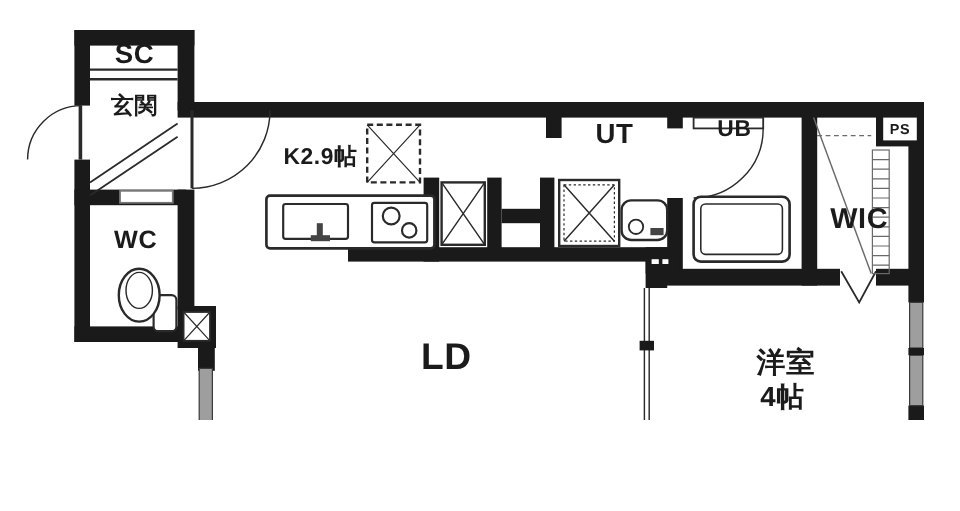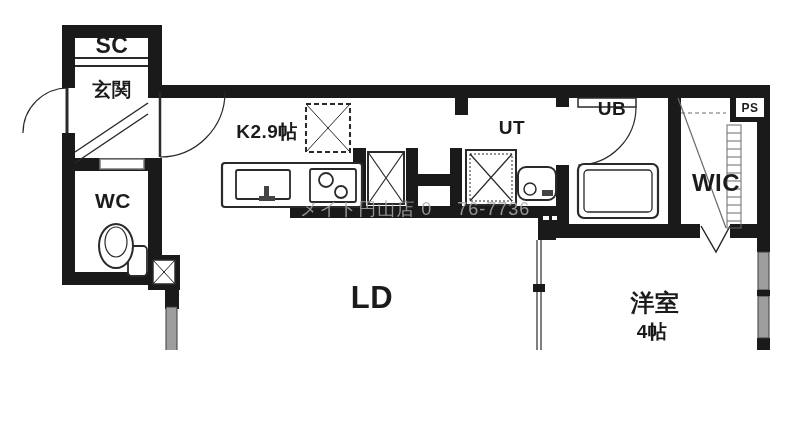--- a/index.html
+++ b/index.html
@@ -5,28 +5,28 @@
   html,body{margin:0;padding:0;background:#fff;}
   #stage{position:relative;width:800px;height:350px;background:#ffffff;overflow:hidden;
          font-family:"Liberation Sans","DejaVu Sans",sans-serif;}
   #plan-svg{position:absolute;left:0;top:0;}
   .label{position:absolute;transform:translate(-50%,-50%);color:#1b1b1b;font-weight:700;
          white-space:nowrap;letter-spacing:0.5px;line-height:1;}
   .lbl-sc{left:112px;top:45px;font-size:23px;}
   .lbl-genkan{left:112px;top:89px;font-size:19px;text-align:right;}
   .lbl-wc{left:113px;top:200px;font-size:21px;}
   .lbl-kitchen{left:267px;top:131px;font-size:19px;}
-  .lbl-ut{left:512px;top:127px;font-size:19px;}
+  .lbl-ut{left:512px;top:112px;font-size:23px;}
   .lbl-ub{left:612px;top:108px;font-size:19px;}
   .lbl-wic{left:716px;top:183px;font-size:24px;text-align:right;}
   .lbl-ps{left:750px;top:108px;font-size:12px;}
   .lbl-ld{left:372px;top:297px;font-size:31px;}
   .lbl-ld-size{left:370px;top:326px;font-size:24px;}
   .lbl-yo{left:655px;top:303px;font-size:24px;font-family:Liberation Serif, serif;}
-  .lbl-yo-size{left:652px;top:331px;font-size:19px;}
+  .lbl-yo-size{left:652px;top:331px;font-size:23px;}
   .watermark{position:absolute;left:300px;top:197px;font-size:18px;font-weight:400;
              color:#ababab;opacity:.85;letter-spacing:1px;white-space:nowrap;}
 </style>
 </head>
 <body>
 
 <div id="stage">
 
   <svg id="plan-svg" width="800" height="426" viewBox="0 0 800 426">
 
@@ -175,14 +175,13 @@
   <div class="label lbl-wc">WC</div>
   <div class="label lbl-kitchen">K2.9帖</div>
   <div class="label lbl-ut">UT</div>
   <div class="label lbl-ub">UB</div>
   <div class="label lbl-wic">WIC</div>
   <div class="label lbl-ps">PS</div>
   <div class="label lbl-ld">LD</div>
   <div class="label lbl-yo">洋室</div>
   <div class="label lbl-yo-size">4帖</div>
 
-  <div class="watermark">メイト円山店 0　 76-7736</div>
 </div>
 
 </body></html>

